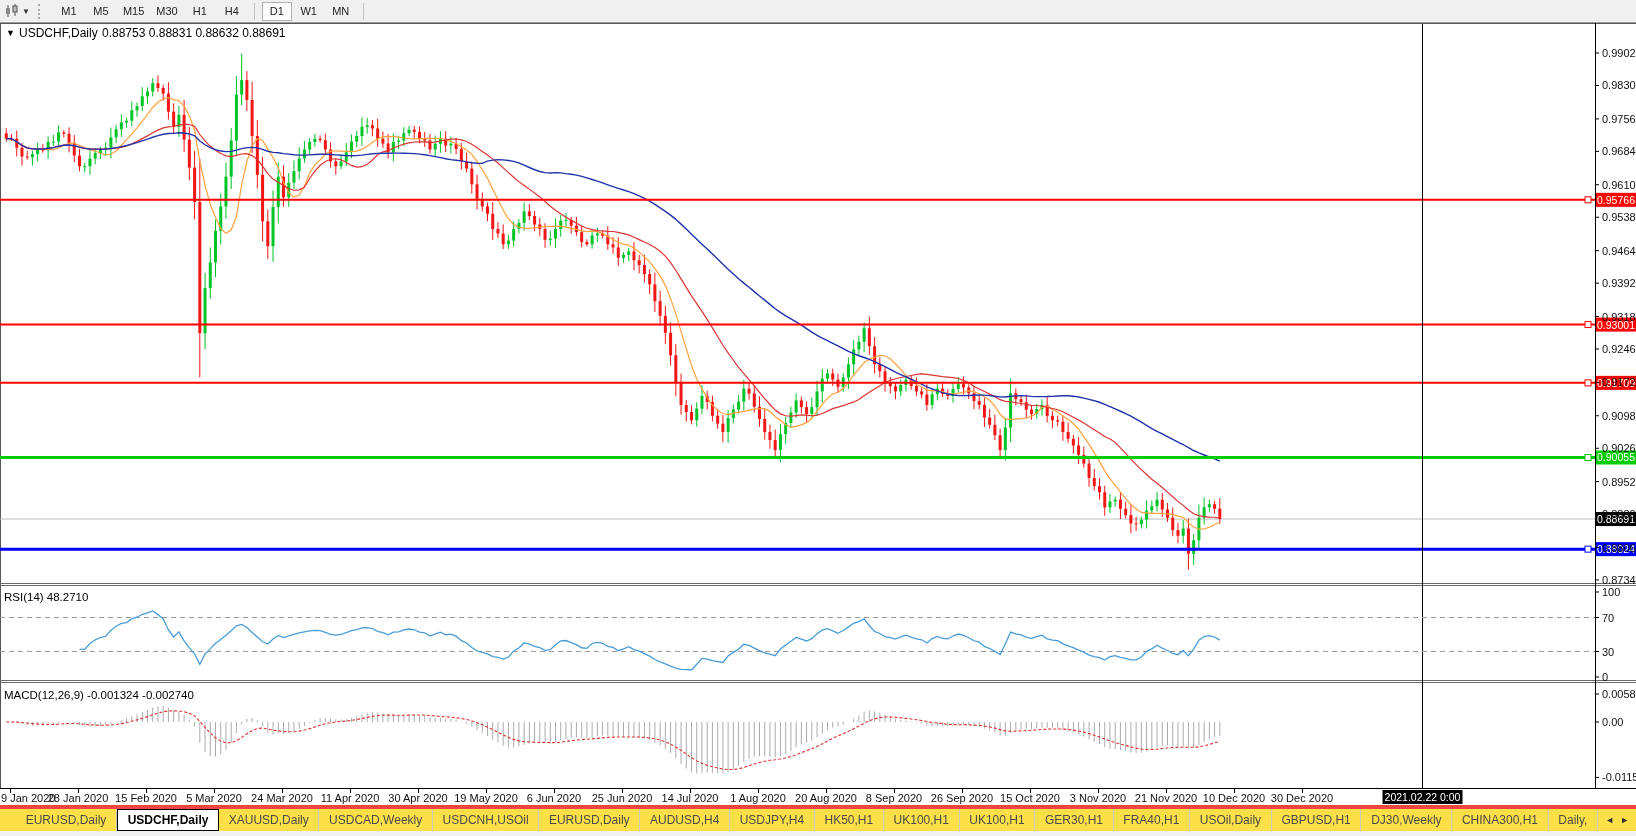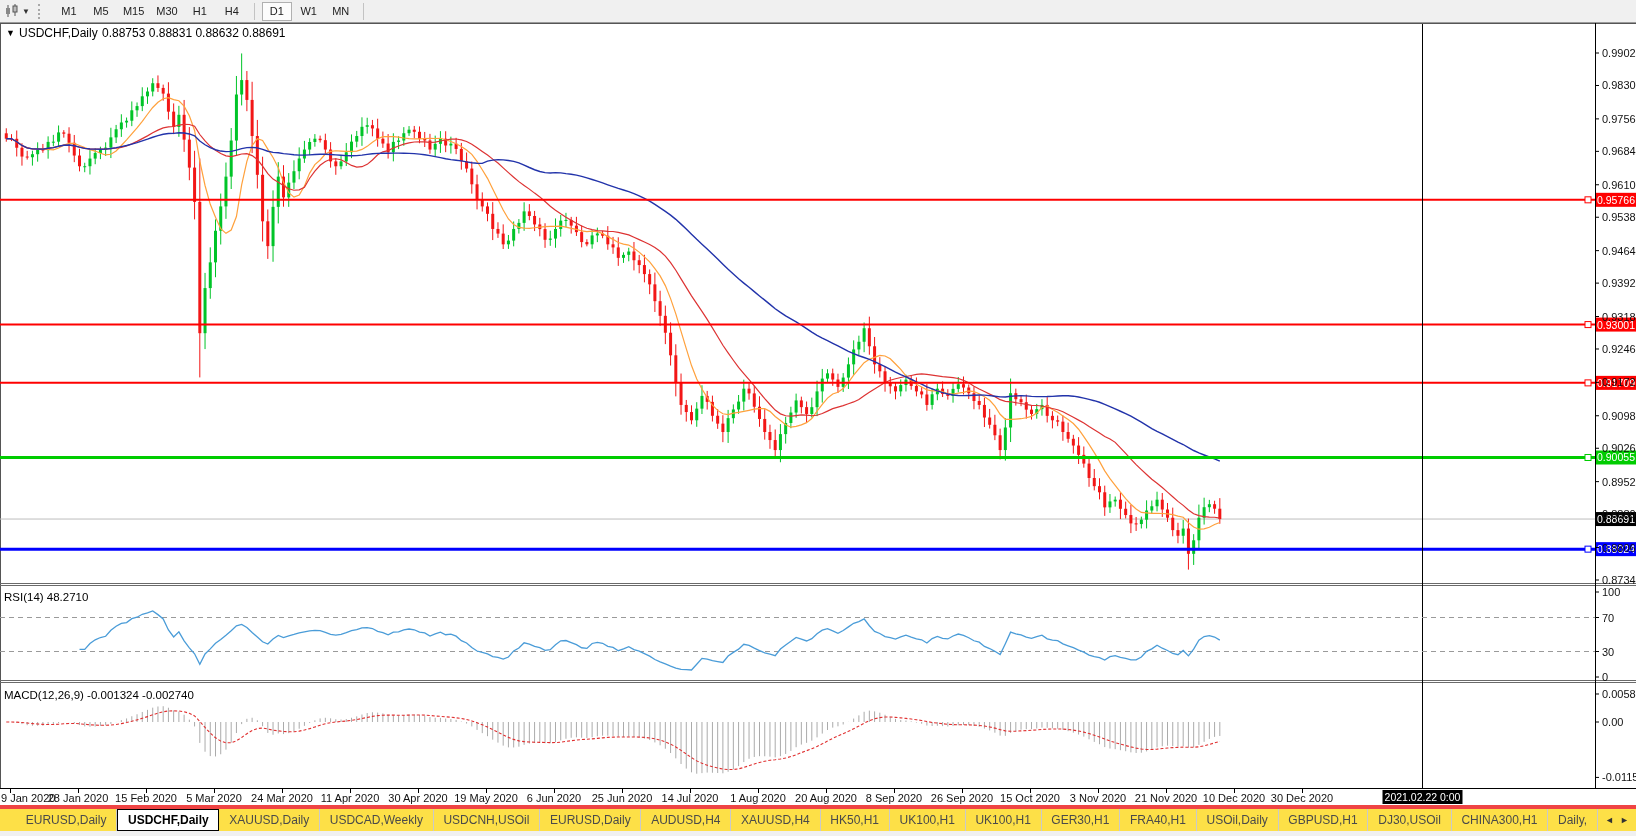--- a/index.html
+++ b/index.html
@@ -919,29 +919,29 @@
   </svg>
 
   <div class="tabbar" id="tabbar">
       <div class="tab">EURUSD,Daily</div>
       <div class="tab active">USDCHF,Daily</div>
       <div class="tab">XAUUSD,Daily</div>
       <div class="tab">USDCAD,Weekly</div>
       <div class="tab">USDCNH,USOil</div>
       <div class="tab">EURUSD,Daily</div>
       <div class="tab">AUDUSD,H4</div>
-      <div class="tab">XAUUSD,H4</div>
+      <div class="tab">USDJPY,H4</div>
       <div class="tab">HK50,H1</div>
       <div class="tab">UK100,H1</div>
       <div class="tab">UK100,H1</div>
       <div class="tab">GER30,H1</div>
       <div class="tab">FRA40,H1</div>
       <div class="tab">USOil,Daily</div>
       <div class="tab">GBPUSD,H1</div>
-      <div class="tab">DJ30,USOil</div>
+      <div class="tab">DJ30,Weekly</div>
       <div class="tab">CHINA300,H1</div>
       <div class="tab">Daily,</div>
       <div class="tab-arrows">
         <span>◄</span>
         <span>►</span>
       </div>
     </div>
 
 </div>
 

